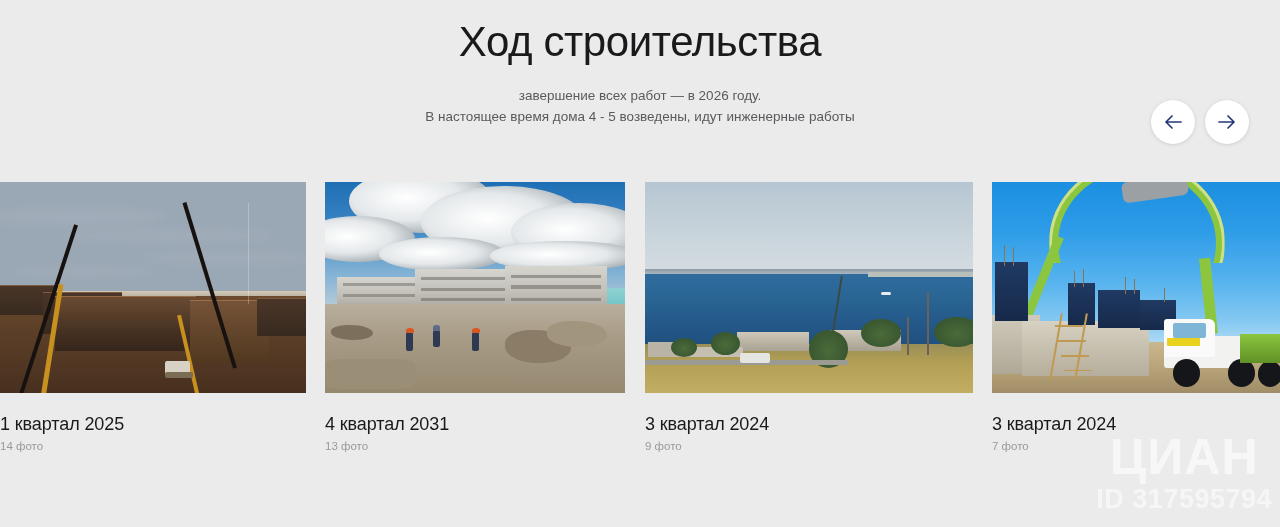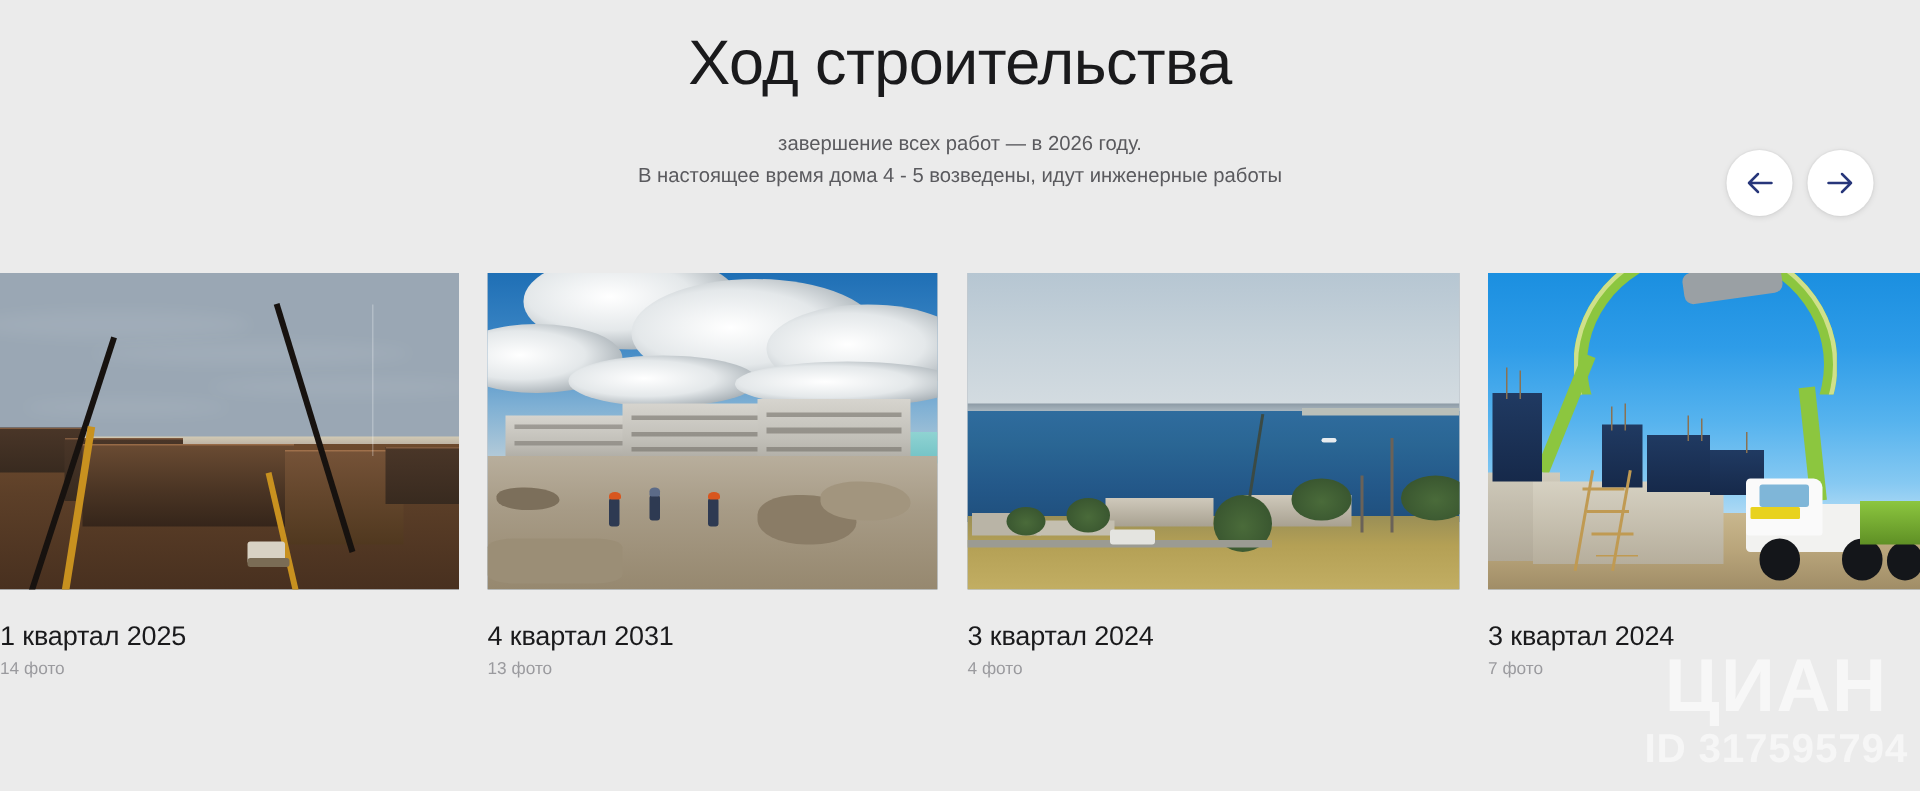--- a/index.html
+++ b/index.html
@@ -404,21 +404,21 @@
         <div class="s3-tree" style="left:20%;top:71%;width:9%;height:11%;"></div>
         <div class="s3-tree" style="left:66%;top:65%;width:12%;height:13%;"></div>
         <div class="s3-tree" style="left:88%;top:64%;width:14%;height:14%;"></div>
         <div class="s3-tree" style="left:8%;top:74%;width:8%;height:9%;"></div>
 
         <div style="position:absolute;left:0;top:84.5%;width:62%;height:2.2%;background:#9b9b93;"></div>
         <div class="s3-truck" style="left:29%;top:81%;width:9%;height:5%;"></div>
       </div>
     </div>
     <div class="card-title">3 квартал 2024</div>
-    <div class="card-count">4 фото</div>
+    <div class="card-count">9 фото</div>
   </div>
 
   <div class="card card-3">
     <div class="card-photo" aria-label="Автобетононасос с зелёной стрелой на стройке">
       <div class="scene">
         <div class="s4-sky"></div>
 
         <div style="position:absolute;left:19%;top:-10%;width:58%;height:78%;
                     border:9px solid #8cc63f;border-radius:50%;
                     clip-path:polygon(0 0,100% 0,100% 62%,0 62%);"></div>

